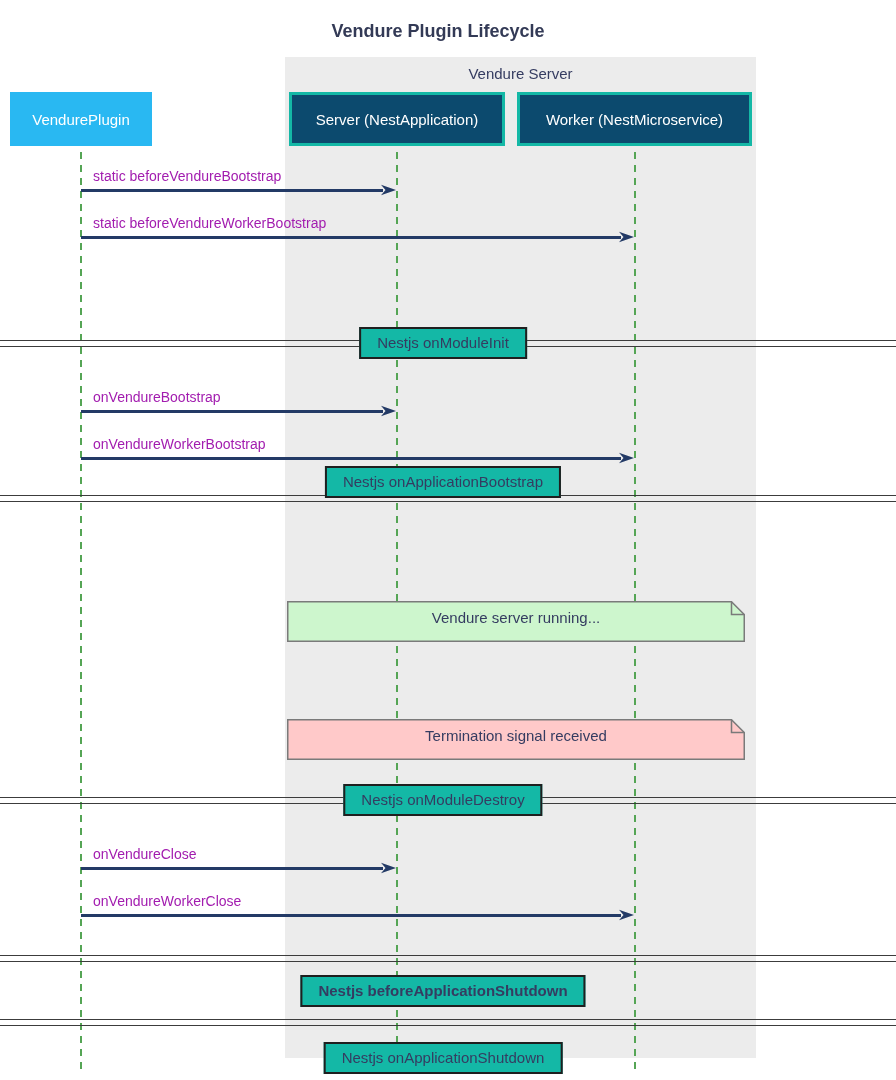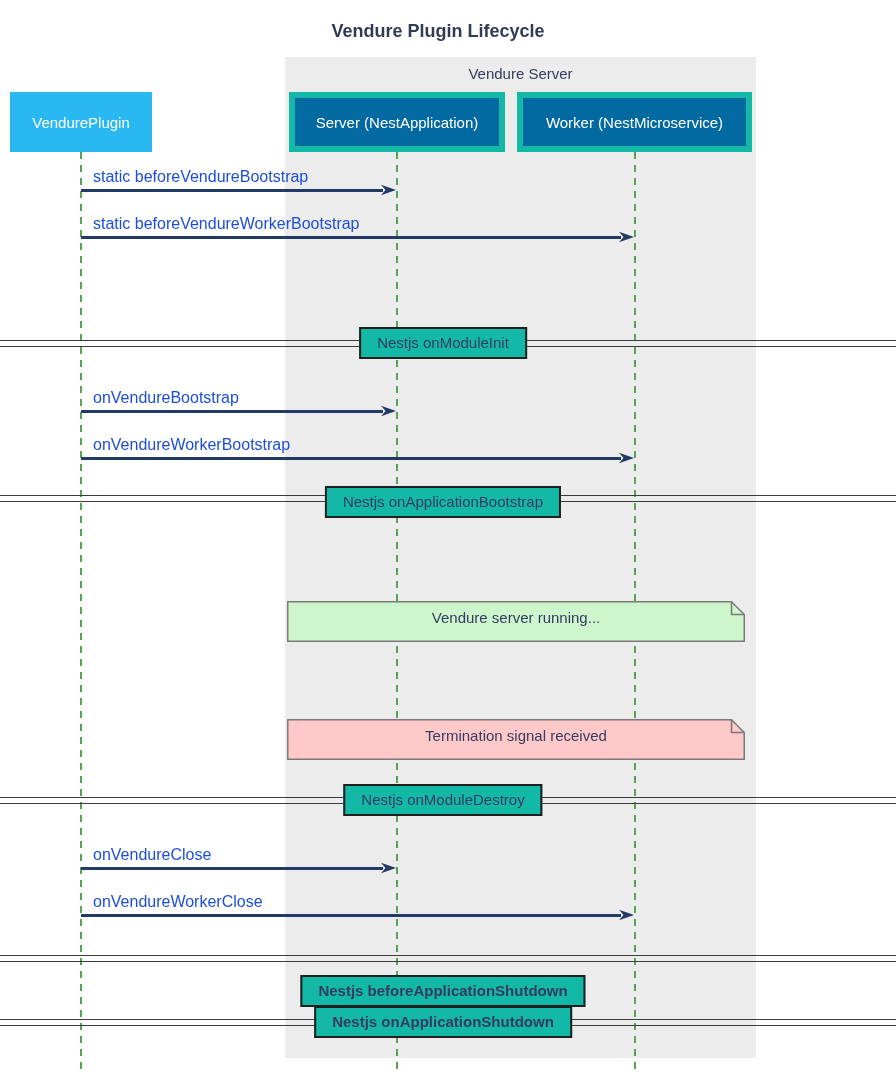--- a/index.html
+++ b/index.html
@@ -15,27 +15,27 @@
   .group-box{left:285px;top:57px;width:471px;height:1001px;background:#ececec;z-index:0;}
   .group-label{
     left:285px;top:65px;width:471px;text-align:center;
     font-size:15px;color:#353c61;z-index:1;
   }
   .lifeline{
     width:2px;top:139px;height:931px;z-index:1;
     background:repeating-linear-gradient(to bottom,#55a555 0 7px,transparent 7px 13px);
   }
   .actor{
-    top:92px;height:60px;display:flex;align-items:center;justify-content:center;
+    top:92px;height:54px;display:flex;align-items:center;justify-content:center;
     font-size:15px;color:#ffffff;z-index:4;box-sizing:border-box;white-space:nowrap;text-align:right;
   }
   .actor.cyan{background:#29b8f2;}
-  .actor.dark{background:#0369a1;border:6px solid #14b8a6;}
+  .actor.dark{background:#0c4a6e;border:3px solid #14b8a6;}
   .msg-label{
-    font-size:16px;color:#1d4ed8;white-space:nowrap;z-index:5;left:93px;
+    font-size:14px;color:#a21caf;white-space:nowrap;z-index:5;left:93px;
   }
   .msg-line{height:3px;background:#233a66;z-index:3;left:81px;}
   .msg-head{
     width:15px;height:14px;background:#233a66;z-index:3;
     clip-path:polygon(0 12%,100% 50%,0 88%,30% 50%);
   }
   .divider-line{
     left:0;width:896px;height:7px;z-index:2;box-sizing:border-box;
     border-top:1.5px solid #3c3c3c;border-bottom:1.5px solid #3c3c3c;
   }
@@ -89,21 +89,21 @@
 
   <div class="abs msg-label" style="top:389px;">onVendureBootstrap</div>
   <div class="abs msg-line" style="top:410px;width:302px;"></div>
   <div class="abs msg-head" style="left:381px;top:404px;"></div>
 
   <div class="abs msg-label" style="top:436px;">onVendureWorkerBootstrap</div>
   <div class="abs msg-line" style="top:457px;width:540px;"></div>
   <div class="abs msg-head" style="left:619px;top:451px;"></div>
 
   <div class="abs divider-line" style="top:495px;"></div>
-  <div class="abs divider-box" style="top:486px;">Nestjs onApplicationBootstrap</div>
+  <div class="abs divider-box" style="top:466px;">Nestjs onApplicationBootstrap</div>
 
   <div class="abs note" style="top:601px;">
     <svg width="458" height="41" viewBox="0 0 458 41">
       <path d="M0.75 0.75 L444.5 0.75 L457.25 13.5 L457.25 40.25 L0.75 40.25 Z" stroke="#7a7a7a" stroke-width="1.5" fill="#cdf6cd"></path>
       <path d="M444.5 0.75 L444.5 13.5 L457.25 13.5" fill="none" stroke="#7a7a7a" stroke-width="1.5"></path>
     </svg>
     <div class="note-label">Vendure server running...</div>
   </div>
 
   <div class="abs note" style="top:719px;">
@@ -122,15 +122,15 @@
   <div class="abs msg-head" style="left:381px;top:861px;"></div>
 
   <div class="abs msg-label" style="top:893px;">onVendureWorkerClose</div>
   <div class="abs msg-line" style="top:914px;width:540px;"></div>
   <div class="abs msg-head" style="left:619px;top:908px;"></div>
 
   <div class="abs divider-line" style="top:955px;"></div>
   <div class="abs divider-box" style="top:975px;font-weight:bold;">Nestjs beforeApplicationShutdown</div>
 
   <div class="abs divider-line" style="top:1019px;"></div>
-  <div class="abs divider-box" style="top:1006px;font-weight:bold;">Nestjs onApplicationShutdown</div>
+  <div class="abs divider-box" style="top:1042px;">Nestjs onApplicationShutdown</div>
 
 </div>
 
 </body></html>

